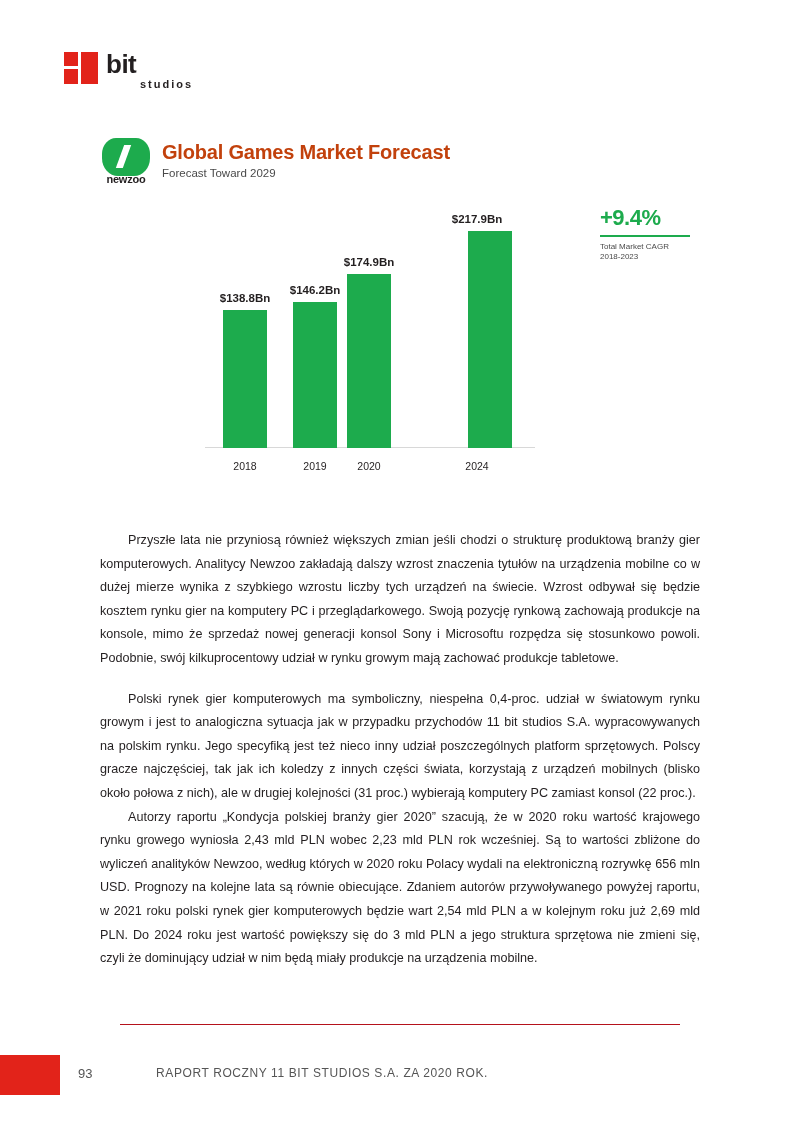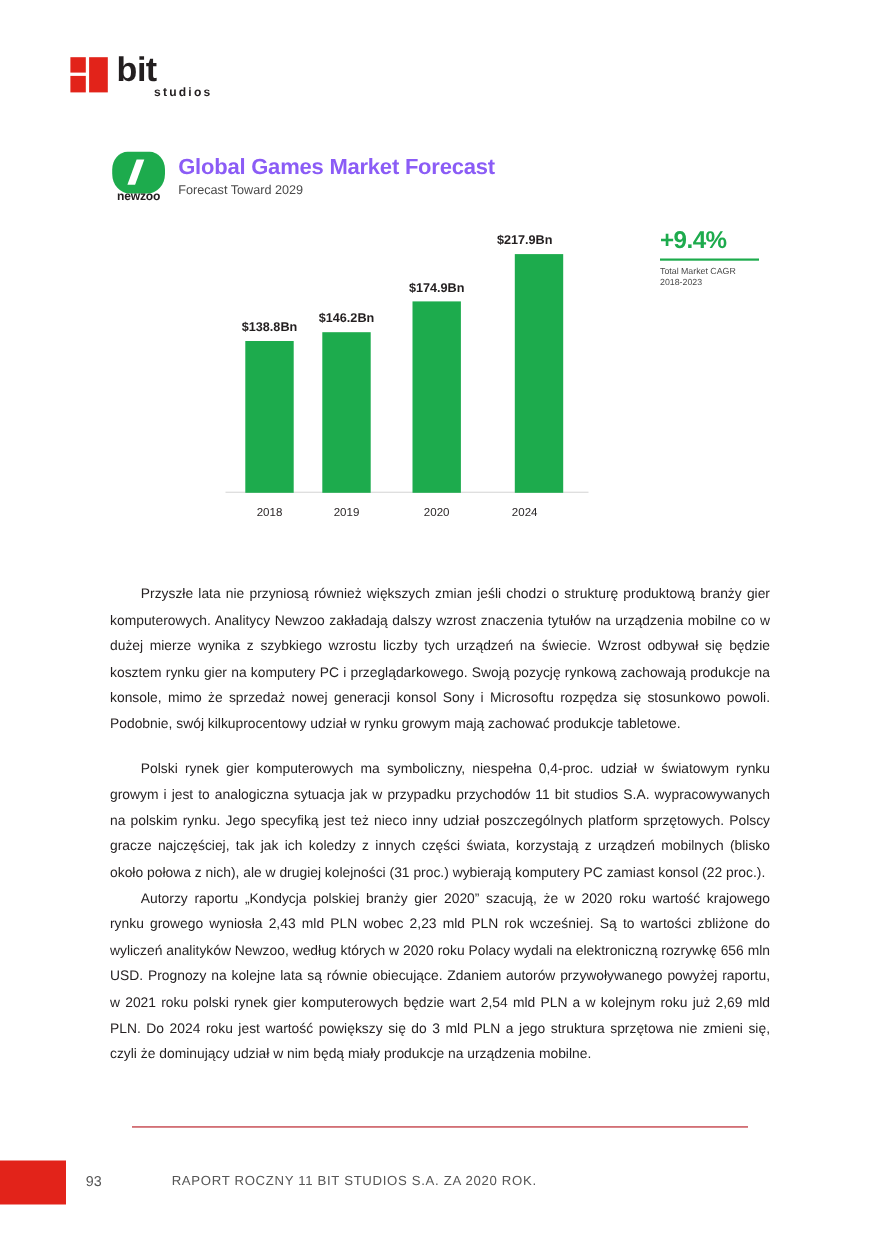--- a/index.html
+++ b/index.html
@@ -35,21 +35,21 @@
     position: absolute;
     background: #e2231a;
   }
   .logo-mark .sq1 { left: 0;   top: 0;  width: 14px; height: 14px; }
   .logo-mark .sq2 { left: 17px; top: 0;  width: 17px; height: 32px; }
   .logo-mark .sq3 { left: 0;   top: 17px; width: 14px; height: 15px; }
   .logo-text {
     position: absolute;
     left: 42px;
     top: 0px;
-    font-size: 31px;
+    font-size: 26px;
     font-weight: 700;
     letter-spacing: -0.5px;
     color: #231f20;
     line-height: 32px;
   }
   .logo-sub {
     position: absolute;
     left: 76px;
     top: 30px;
     font-size: 11px;
@@ -109,21 +109,21 @@
     font-weight: 700;
     color: #231f20;
     letter-spacing: -0.2px;
   }
   .ig-title {
     position: absolute;
     left: 62px;
     top: 8px;
     font-size: 20px;
     font-weight: 700;
-    color: #8b5cf6;
+    color: #c2410c;
     letter-spacing: -0.2px;
   }
   .ig-sub {
     position: absolute;
     left: 62px;
     top: 34px;
     font-size: 11.5px;
     color: #4a4a4a;
   }
 
@@ -295,21 +295,21 @@
       <span class="bar-rect" style="height:138px;"></span>
       <span class="bar-year">2018</span>
     </div>
 
     <div class="bar-col" style="left:88px;">
       <span class="bar-label">$146.2Bn</span>
       <span class="bar-rect" style="height:146px;"></span>
       <span class="bar-year">2019</span>
     </div>
 
-    <div class="bar-col" style="left:170px;">
+    <div class="bar-col" style="left:142px;">
       <span class="bar-label">$174.9Bn</span>
       <span class="bar-rect" style="height:174px;"></span>
       <span class="bar-year">2020</span>
     </div>
 
     <div class="bar-col" style="left:250px;padding-left:13px;">
       <span class="bar-label">$217.9Bn</span>
       <span class="bar-rect" style="height:217px;"></span>
       <span class="bar-year">2024</span>
     </div>

